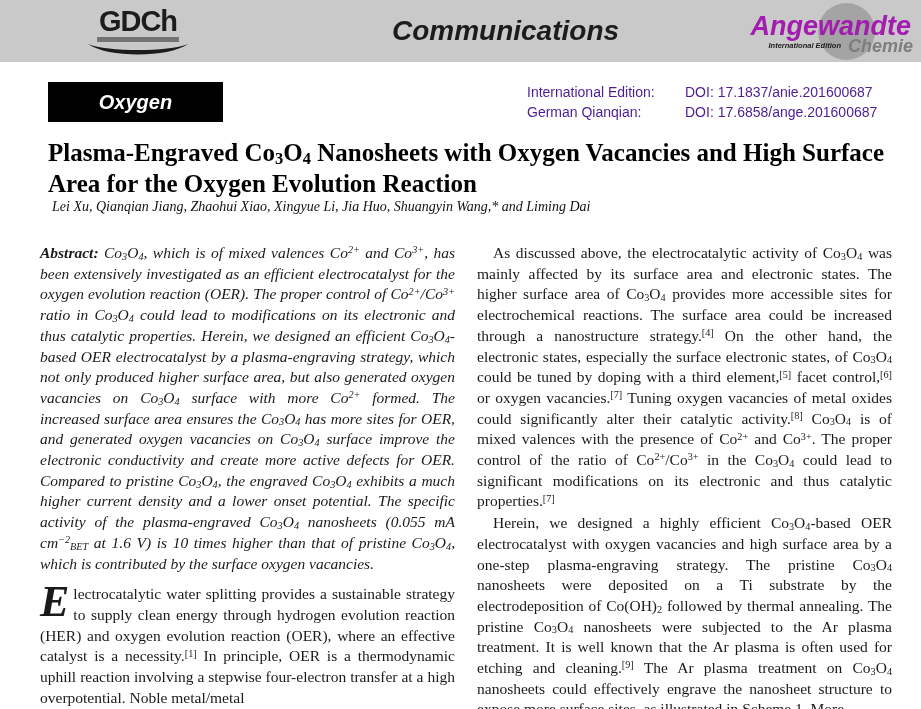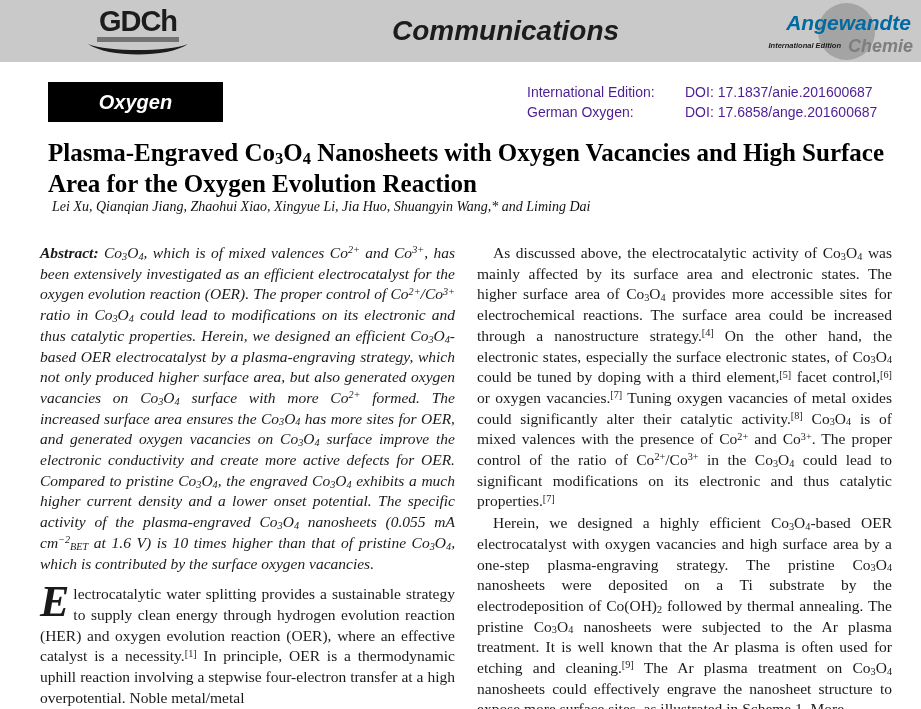--- a/index.html
+++ b/index.html
@@ -15,21 +15,21 @@
   .gdch-swoosh{display:block;margin:1px auto 0 auto;}
 
   .comm{position:absolute;left:0;top:15px;width:100%;text-align:center;
         font-family:"Liberation Sans",sans-serif;font-weight:700;font-style:italic;
         font-size:28px;color:#1c1c1c;margin-left:45px;}
 
   .ang{position:absolute;right:8px;top:0;width:150px;height:62px;}
   .ang-circle{position:absolute;right:38px;top:3px;width:57px;height:57px;border-radius:50%;
               background:var(--logo-circle,#a4a4a4);}
   .ang-name{position:absolute;right:2px;top:11px;font-family:"Liberation Sans",sans-serif;
-            font-weight:700;font-style:italic;font-size:21px;color:#0369a1;white-space:nowrap;}
+            font-weight:700;font-style:italic;font-size:27px;color:#a21caf;white-space:nowrap;}
   .ang-row2{position:absolute;right:0;top:36px;white-space:nowrap;}
   .ang-edition{font-family:"Liberation Sans",sans-serif;font-weight:700;font-style:italic;
                font-size:7.5px;color:#1c1c1c;vertical-align:4px;margin-right:3px;margin-top:26px;}
   .ang-chemie{font-family:"Liberation Sans",sans-serif;font-style:italic;font-weight:700;
               font-size:18px;color:var(--chemie-text,#7e7e7e);}
 
   
   .badge{position:absolute;left:48px;top:82px;width:175px;height:40px;background:var(--badge-bg,#000);
          color:#ffffff;font-family:"Liberation Sans",sans-serif;font-weight:700;font-style:italic;
          font-size:20px;line-height:40px;text-align:center;}
@@ -83,21 +83,21 @@
   </header>
 
   <div class="badge">Oxygen Vacancies</div>
 
   <div class="editions">
     <div class="ed-row">
       <span class="ed-label">International Edition:</span>
       <span class="ed-doi">DOI: 17.1837/anie.201600687</span>
     </div>
     <div class="ed-row">
-      <span class="ed-label">German Oxygen:</span>
+      <span class="ed-label">German Qianqian:</span>
       <span class="ed-doi">DOI: 17.6858/ange.201600687</span>
     </div>
   </div>
 
   <h1 class="title"><span>Plasma-Engraved Co</span><sub>3</sub><span>O</span><sub>4</sub><span> Nanosheets with Oxygen Vacancies and High Surface Area for the Oxygen Evolution Reaction</span></h1>
   <div class="authors">Lei Xu, Qianqian Jiang, Zhaohui Xiao, Xingyue Li, Jia Huo, Shuangyin Wang,* and Liming Dai</div>
 
   <div class="columns">
     <div class="col">
       <p class="abstract"><b>Abstract: </b><span>Co</span><sub>3</sub><span>O</span><sub>4</sub><span>, which is of mixed valences Co</span><sup>2+</sup><span> and Co</span><sup>3+</sup><span>, has been extensively investigated as an efficient electrocatalyst for the oxygen evolution reaction (OER). The proper control of Co</span><sup>2+</sup><span>/Co</span><sup>3+</sup><span> ratio in Co</span><sub>3</sub><span>O</span><sub>4</sub><span> could lead to modifications on its electronic and thus catalytic properties. Herein, we designed an efficient Co</span><sub>3</sub><span>O</span><sub>4</sub><span>-based OER electrocatalyst by a plasma-engraving strategy, which not only produced higher surface area, but also generated oxygen vacancies on Co</span><sub>3</sub><span>O</span><sub>4</sub><span> surface with more Co</span><sup>2+</sup><span> formed. The increased surface area ensures the Co</span><sub>3</sub><span>O</span><sub>4</sub><span> has more sites for OER, and generated oxygen vacancies on Co</span><sub>3</sub><span>O</span><sub>4</sub><span> surface improve the electronic conductivity and create more active defects for OER. Compared to pristine Co</span><sub>3</sub><span>O</span><sub>4</sub><span>, the engraved Co</span><sub>3</sub><span>O</span><sub>4</sub><span> exhibits a much higher current density and a lower onset potential. The specific activity of the plasma-engraved Co</span><sub>3</sub><span>O</span><sub>4</sub><span> nanosheets (0.055 mA cm</span><sup>−2</sup><sub>BET</sub><span> at 1.6 V) is 10 times higher than that of pristine Co</span><sub>3</sub><span>O</span><sub>4</sub><span>, which is contributed by the surface oxygen vacancies.</span></p>

